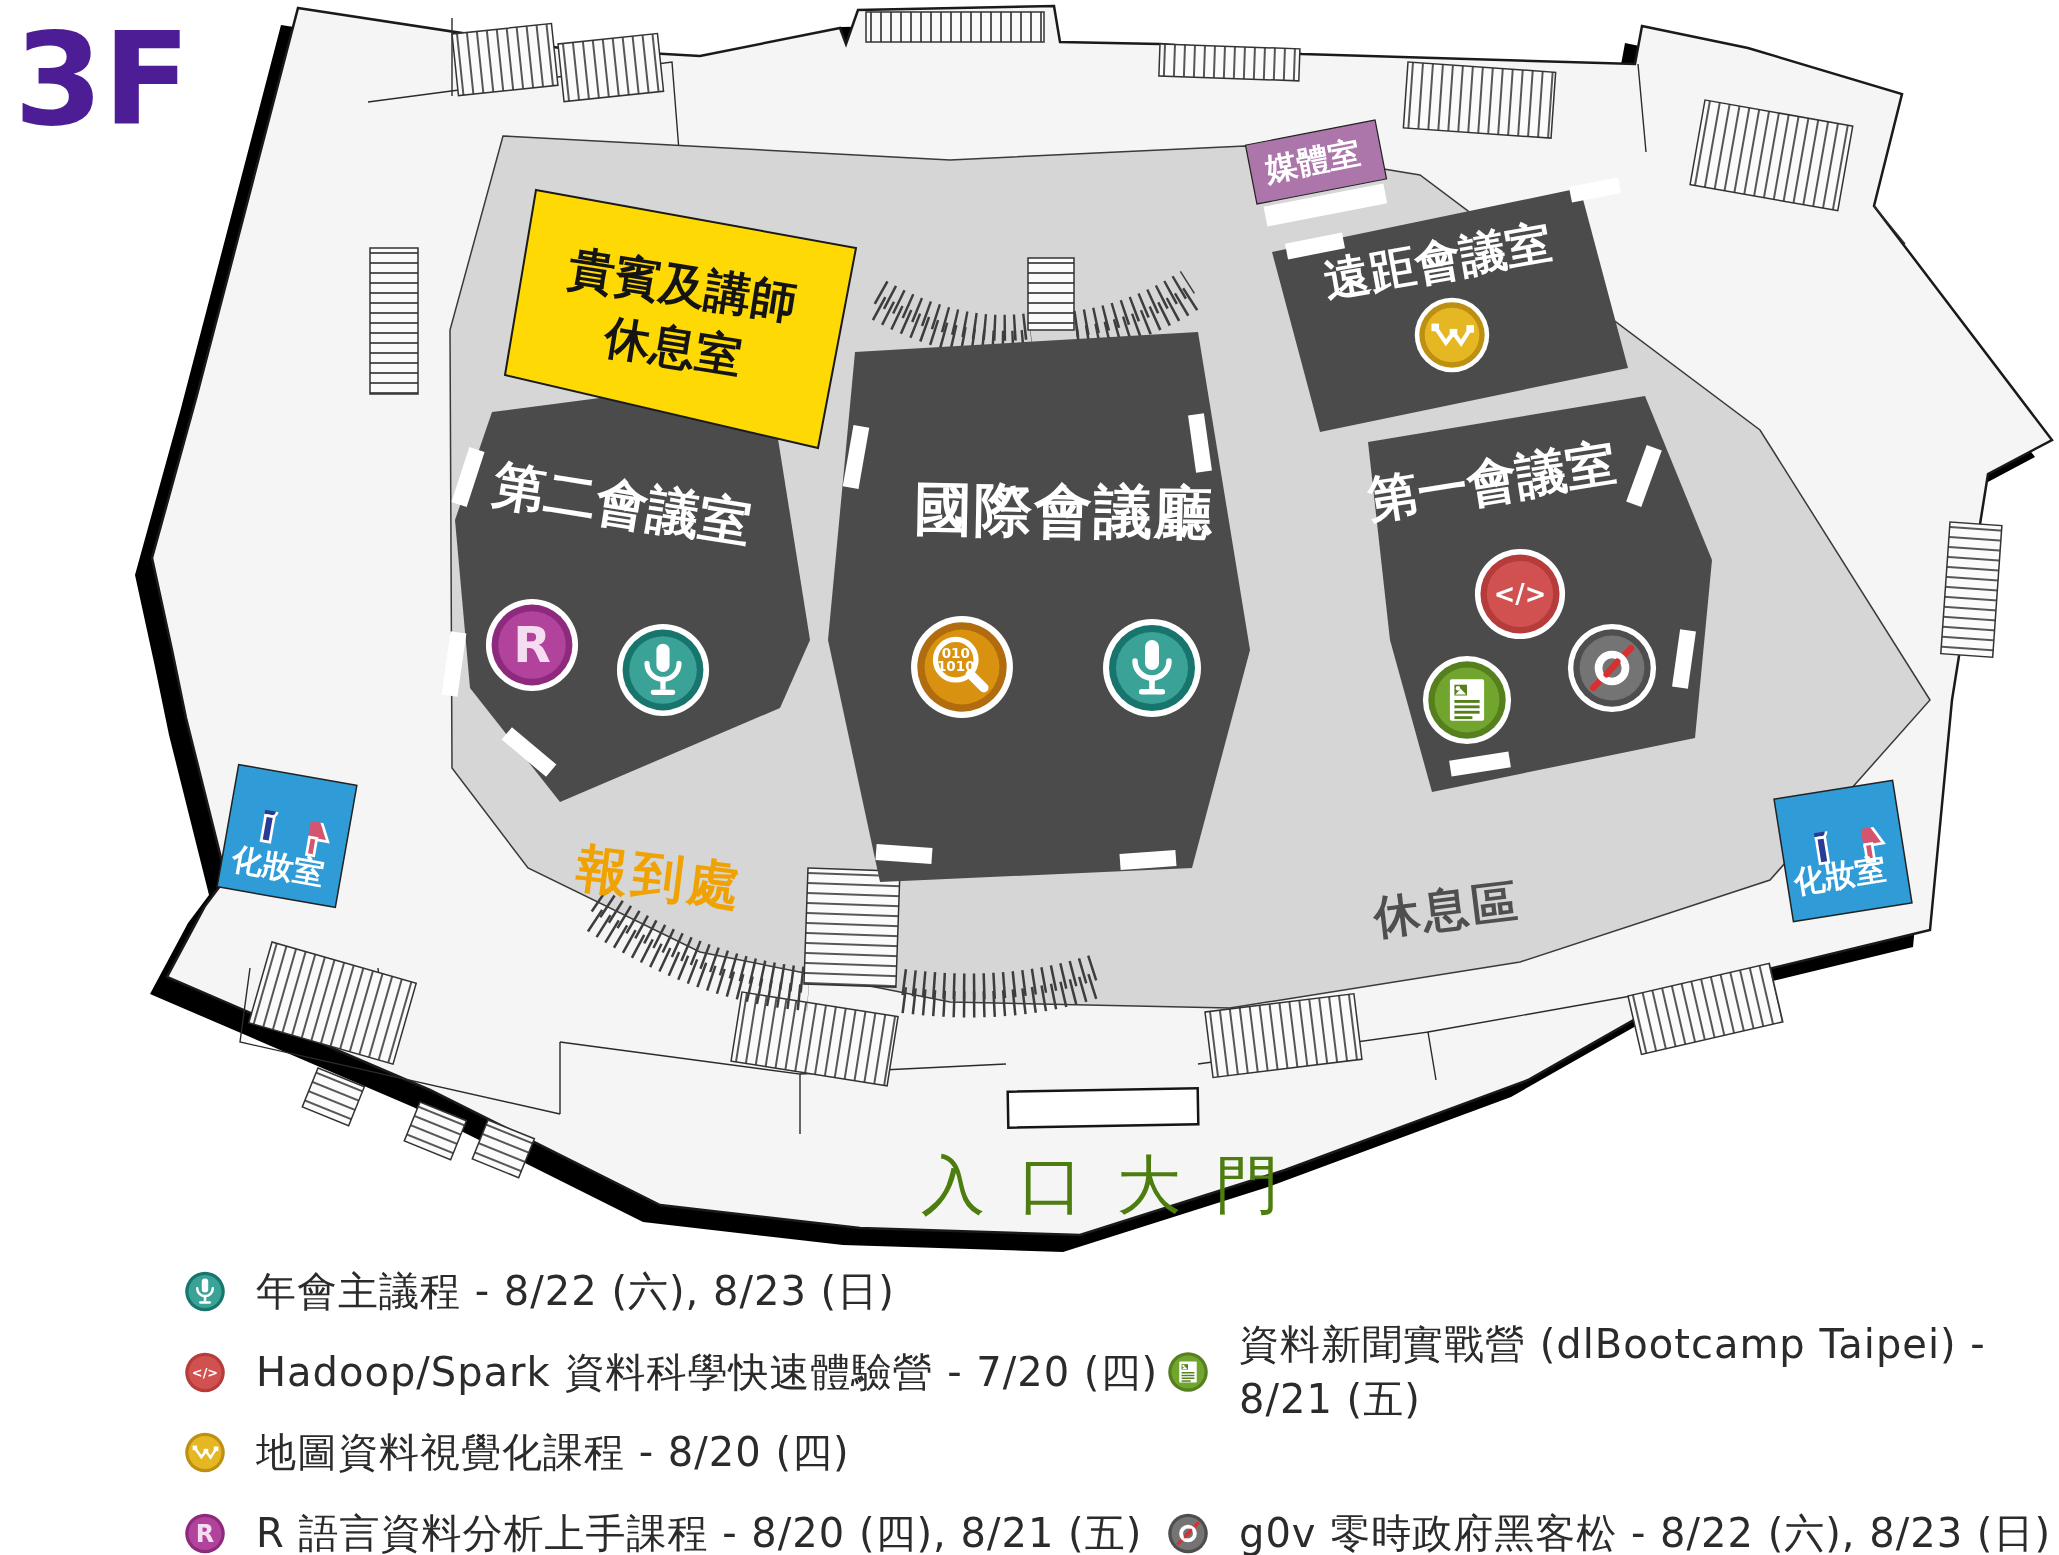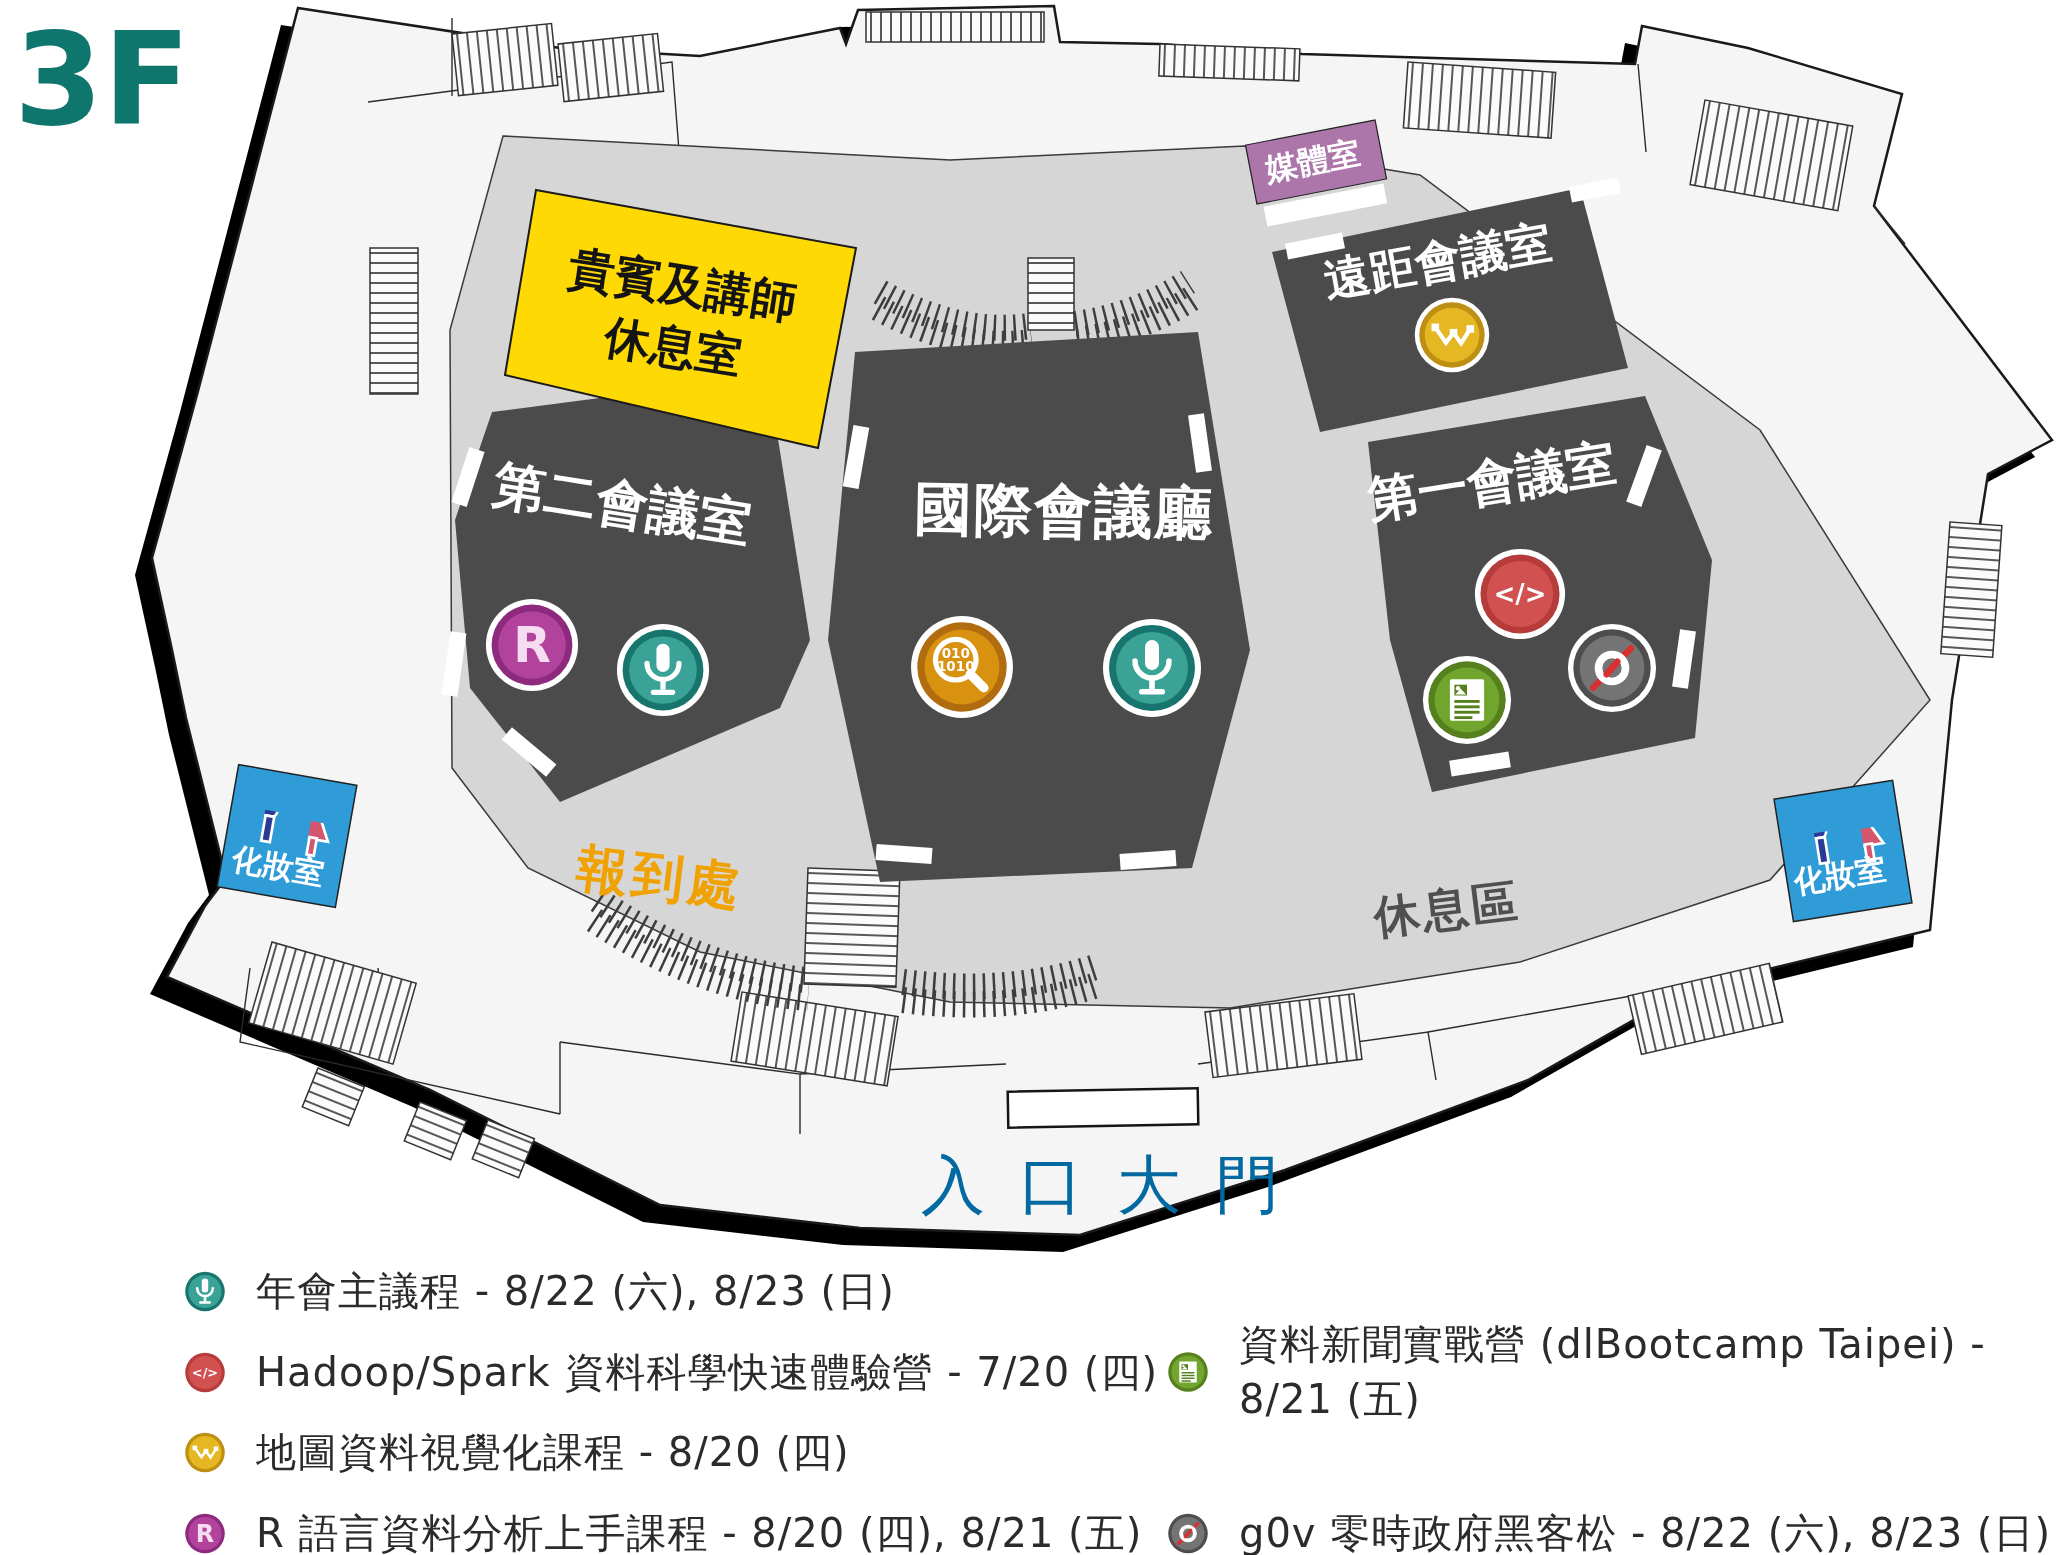--- a/index.html
+++ b/index.html
@@ -4,21 +4,21 @@
 <style>
   html,body{margin:0;padding:0;background:#fff;}
   #stage{position:relative;width:2059px;height:1555px;background:#fff;overflow:hidden;
          font-family:"DejaVu Sans","Liberation Sans",sans-serif;}
   #plan{position:absolute;left:0;top:0;}
   .map-label{position:absolute;white-space:nowrap;transform-origin:center;}
   .ctr{transform:translate(-50%,-50%);}
   .badge{position:absolute;}
   .legend-row{position:absolute;display:flex;align-items:center;gap:28px;transform:translateY(-50%);}
   .legend-row .txt{font-size:40px;color:#2b2b2b;letter-spacing:1px;}
-  #floor-big{position:absolute;left:14px;top:16px;font-size:128px;font-weight:bold;color:#0f766e;line-height:1;letter-spacing:0px;}
+  #floor-big{position:absolute;left:14px;top:16px;font-size:128px;font-weight:bold;color:#4c1d95;line-height:1;letter-spacing:0px;}
 </style>
 </head>
 <body>
 
 <div id="stage">
 
 <svg id="plan" width="2059" height="1555" viewBox="0 0 2059 1555">
   <defs>
     <pattern id="hv" width="10" height="10" patternUnits="userSpaceOnUse">
       <rect width="10" height="10" fill="#fbfbfb"></rect>
@@ -273,21 +273,21 @@
 <div class="map-label" style="left:1492px;top:482px;transform:translate(-50%,-50%) rotate(-9deg);font-size:50px;font-weight:bold;color:#fff;">第一會議室</div>
 
 <div class="map-label" style="left:278px;top:867px;transform:translate(-50%,-50%) rotate(10deg);font-size:31px;font-weight:600;color:#fff;">化妝室</div>
 
 <div class="map-label" style="left:1840px;top:876px;transform:translate(-50%,-50%) rotate(-9deg);font-size:31px;font-weight:600;color:#fff;">化妝室</div>
 
 <div class="map-label" style="left:660px;top:878px;transform:translate(-50%,-50%) rotate(7deg);font-size:52px;font-weight:bold;color:#f0a202;letter-spacing:4px;">報到處</div>
 
 <div class="map-label" style="left:1447px;top:910px;transform:translate(-50%,-50%) rotate(-7deg);font-size:46px;font-weight:600;color:#4f4f4f;letter-spacing:3px;">休息區</div>
 
-<div class="map-label" style="left:1100px;top:1185px;transform:translate(-50%,-50%);font-size:64px;font-weight:500;color:#0369a1;letter-spacing:34px;padding-left:34px;">入口大門</div>
+<div class="map-label" style="left:1100px;top:1185px;transform:translate(-50%,-50%);font-size:64px;font-weight:500;color:#4d7c0f;letter-spacing:34px;padding-left:34px;">入口大門</div>
 
 <div class="legend-row" style="left:182px;top:1291px;">
   <svg style="width:46px;height:46px;flex:none" viewBox="0 0 100 100">
         <use href="#sym-mic"></use>
       </svg>
   <span class="txt">年會主議程 - 8/22 (六), 8/23 (日)</span>
 </div>
 <div class="legend-row" style="left:182px;top:1372px;">
   <svg style="width:46px;height:46px;flex:none" viewBox="0 0 100 100">
         <use href="#sym-code"></use>

